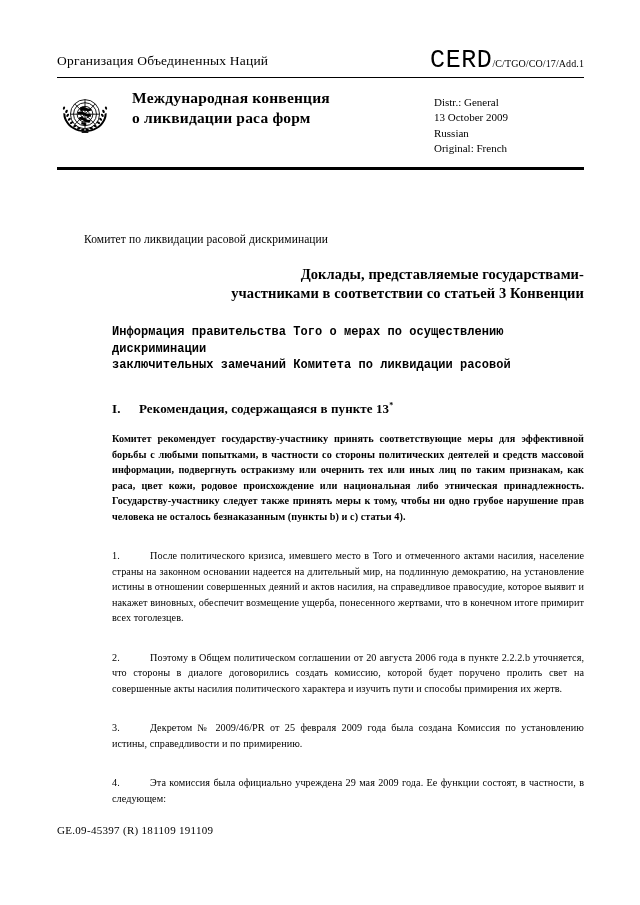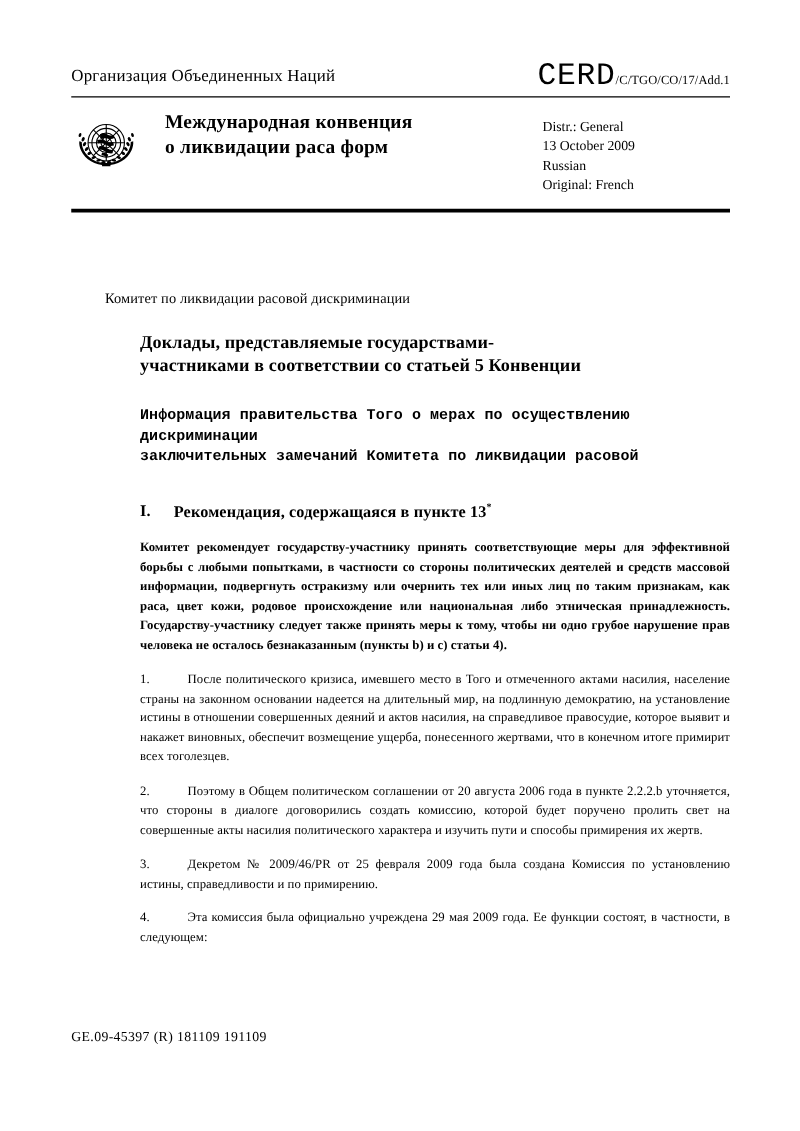--- a/index.html
+++ b/index.html
@@ -123,21 +123,21 @@
     width: 472px;
   }
 
   h1.reports-title {
     font-weight: bold;
     font-size: 14.5px;
     line-height: 1.32;
     margin: 0;
     letter-spacing: 0.1px;
   }
-  h1.reports-title div { white-space: nowrap; }
+  h1.reports-title div { white-space: nowrap; text-align: right; }
 
   h2.info-title {
     font-weight: bold;
     font-size: 12px;
     line-height: 1.38;
     margin: 21px 0 0 0;
     letter-spacing: 0.05px;
   }
   h2.info-title div { white-space: nowrap; font-family: Liberation Mono, monospace; }
 
@@ -162,21 +162,21 @@
   
   .body-block {
     margin-top: 14px;
     font-size: 10.2px;
     line-height: 1.52;
     text-align: justify;
     font-weight: bold;
     letter-spacing: 0.05px;
   }
   .para {
-    margin-top: 12px;
+    margin-top: 24px;
     font-size: 10.2px;
     line-height: 1.52;
     text-align: justify;
     letter-spacing: 0.05px;
     text-indent: 0;
   }
   .para .pnum {
     display: inline-block;
     width: 38px;
   }
@@ -296,21 +296,21 @@
 
     <hr class="rule-thick">
   </div>
 
   <div class="committee">Комитет по ликвидации расовой дискриминации</div>
 
   <div class="content">
 
     <h1 class="reports-title">
       <div>Доклады, представляемые государствами-</div>
-      <div>участниками в соответствии со статьей 5 Конвенции</div>
+      <div>участниками в соответствии со статьей 3 Конвенции</div>
     </h1>
 
     <h2 class="info-title">
       <div>Информация правительства Того о мерах по осуществлению</div>
       <div>дискриминации</div>
       <div>заключительных замечаний Комитета по ликвидации расовой</div>
     </h2>
 
     <div class="section-head">
       <span class="section-num">I.</span>

